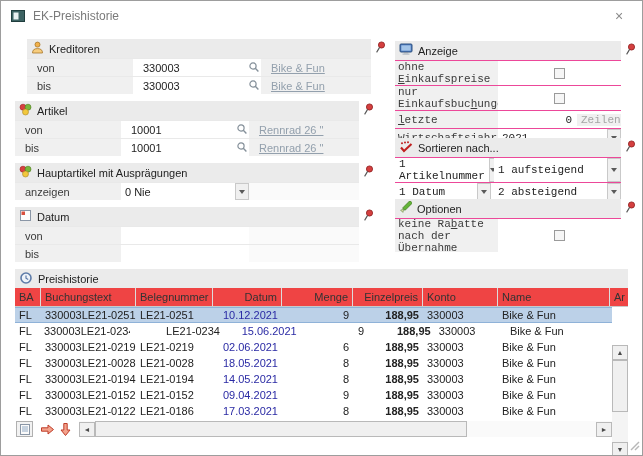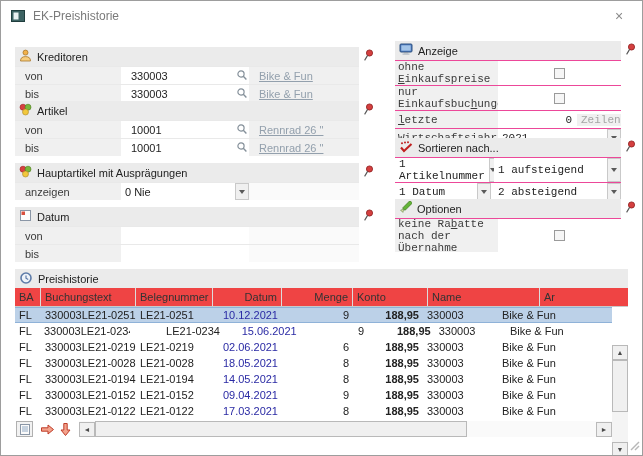--- a/index.html
+++ b/index.html
@@ -99,21 +99,21 @@
     <span class="ticon">
       <svg width="14" height="14">
           <rect x="0.5" y="1.5" width="13" height="11" fill="#3d6363" stroke="#1f3d3d"></rect>
           <rect x="2.5" y="3.5" width="5" height="7" fill="#e9f1f1"></rect>
         </svg>
     </span>
     <span class="title-text">EK-Preishistorie</span>
     <span class="close-btn close-glyph"></span>
   </div>
 
-  <div class="group" style="left:14px; top:38px; width:372px;margin-top:8px;">
+  <div class="group" style="left:26px; top:38px; width:372px;">
     <div class="gbar" style="width:344px;">
       <span>
         <svg width="13" height="13">
             <circle cx="6.5" cy="3.6" r="2.5" fill="#f2b14a" stroke="#a8762a" stroke-width="0.8"></circle>
             <path d="M1.5 12 Q1.5 7.6 6.5 7.6 Q11.5 7.6 11.5 12 Z" fill="#f7cd7e" stroke="#a8762a" stroke-width="0.8"></path>
           </svg>
       </span>
       <span>Kreditoren</span>
     </div>
     <span class="pin pin-left">
@@ -394,20 +394,21 @@
       </span>
       <span>Preishistorie</span>
     </div>
 
     <div class="thead" id="thead">
         <div class="th" style="width: 26px;">BA</div>
         <div class="th" style="width: 95px;">Buchungstext</div>
         <div class="th" style="width: 77px;">Belegnummer</div>
         <div class="th right" style="width: 69px;">Datum</div>
         <div class="th right" style="width: 71px;">Menge</div>
+        <div class="th right" style="width: 70px;">Einzelpreis</div>
         <div class="th" style="width: 75px;">Konto</div>
         <div class="th" style="width: 112px;">Name</div>
         <div class="th" style="flex: 1 1 0%; border-right: none;">Ar</div>
       </div>
 
     <div style="position:relative;">
       <div class="tbody" id="tbody">
           <div class="trow sel">
             <div class="td" style="width: 26px;">FL</div>
             <div class="td" style="width: 95px;">330003LE21-0251</div>
@@ -464,21 +465,21 @@
             <div class="td" style="width: 77px;">LE21-0152</div>
             <div class="td right date" style="width: 69px;">09.04.2021</div>
             <div class="td right" style="width: 71px;">9</div>
             <div class="td right bold" style="width: 70px;">188,95</div>
             <div class="td" style="width: 75px;">330003</div>
             <div class="td" style="width: 112px;">Bike &amp; Fun</div>
           </div>
           <div class="trow">
             <div class="td" style="width: 26px;">FL</div>
             <div class="td" style="width: 95px;">330003LE21-0122</div>
-            <div class="td" style="width: 77px;">LE21-0122</div>
+            <div class="td" style="width: 77px;">LE21-0186</div>
             <div class="td right date" style="width: 69px;">17.03.2021</div>
             <div class="td right" style="width: 71px;">8</div>
             <div class="td right bold" style="width: 70px;">188,95</div>
             <div class="td" style="width: 75px;">330003</div>
             <div class="td" style="width: 112px;">Bike &amp; Fun</div>
           </div>
         </div>
       <div class="vscroll">
         <div class="sbtn arrow-glyph-up"></div>
         <div class="vthumb"></div>

